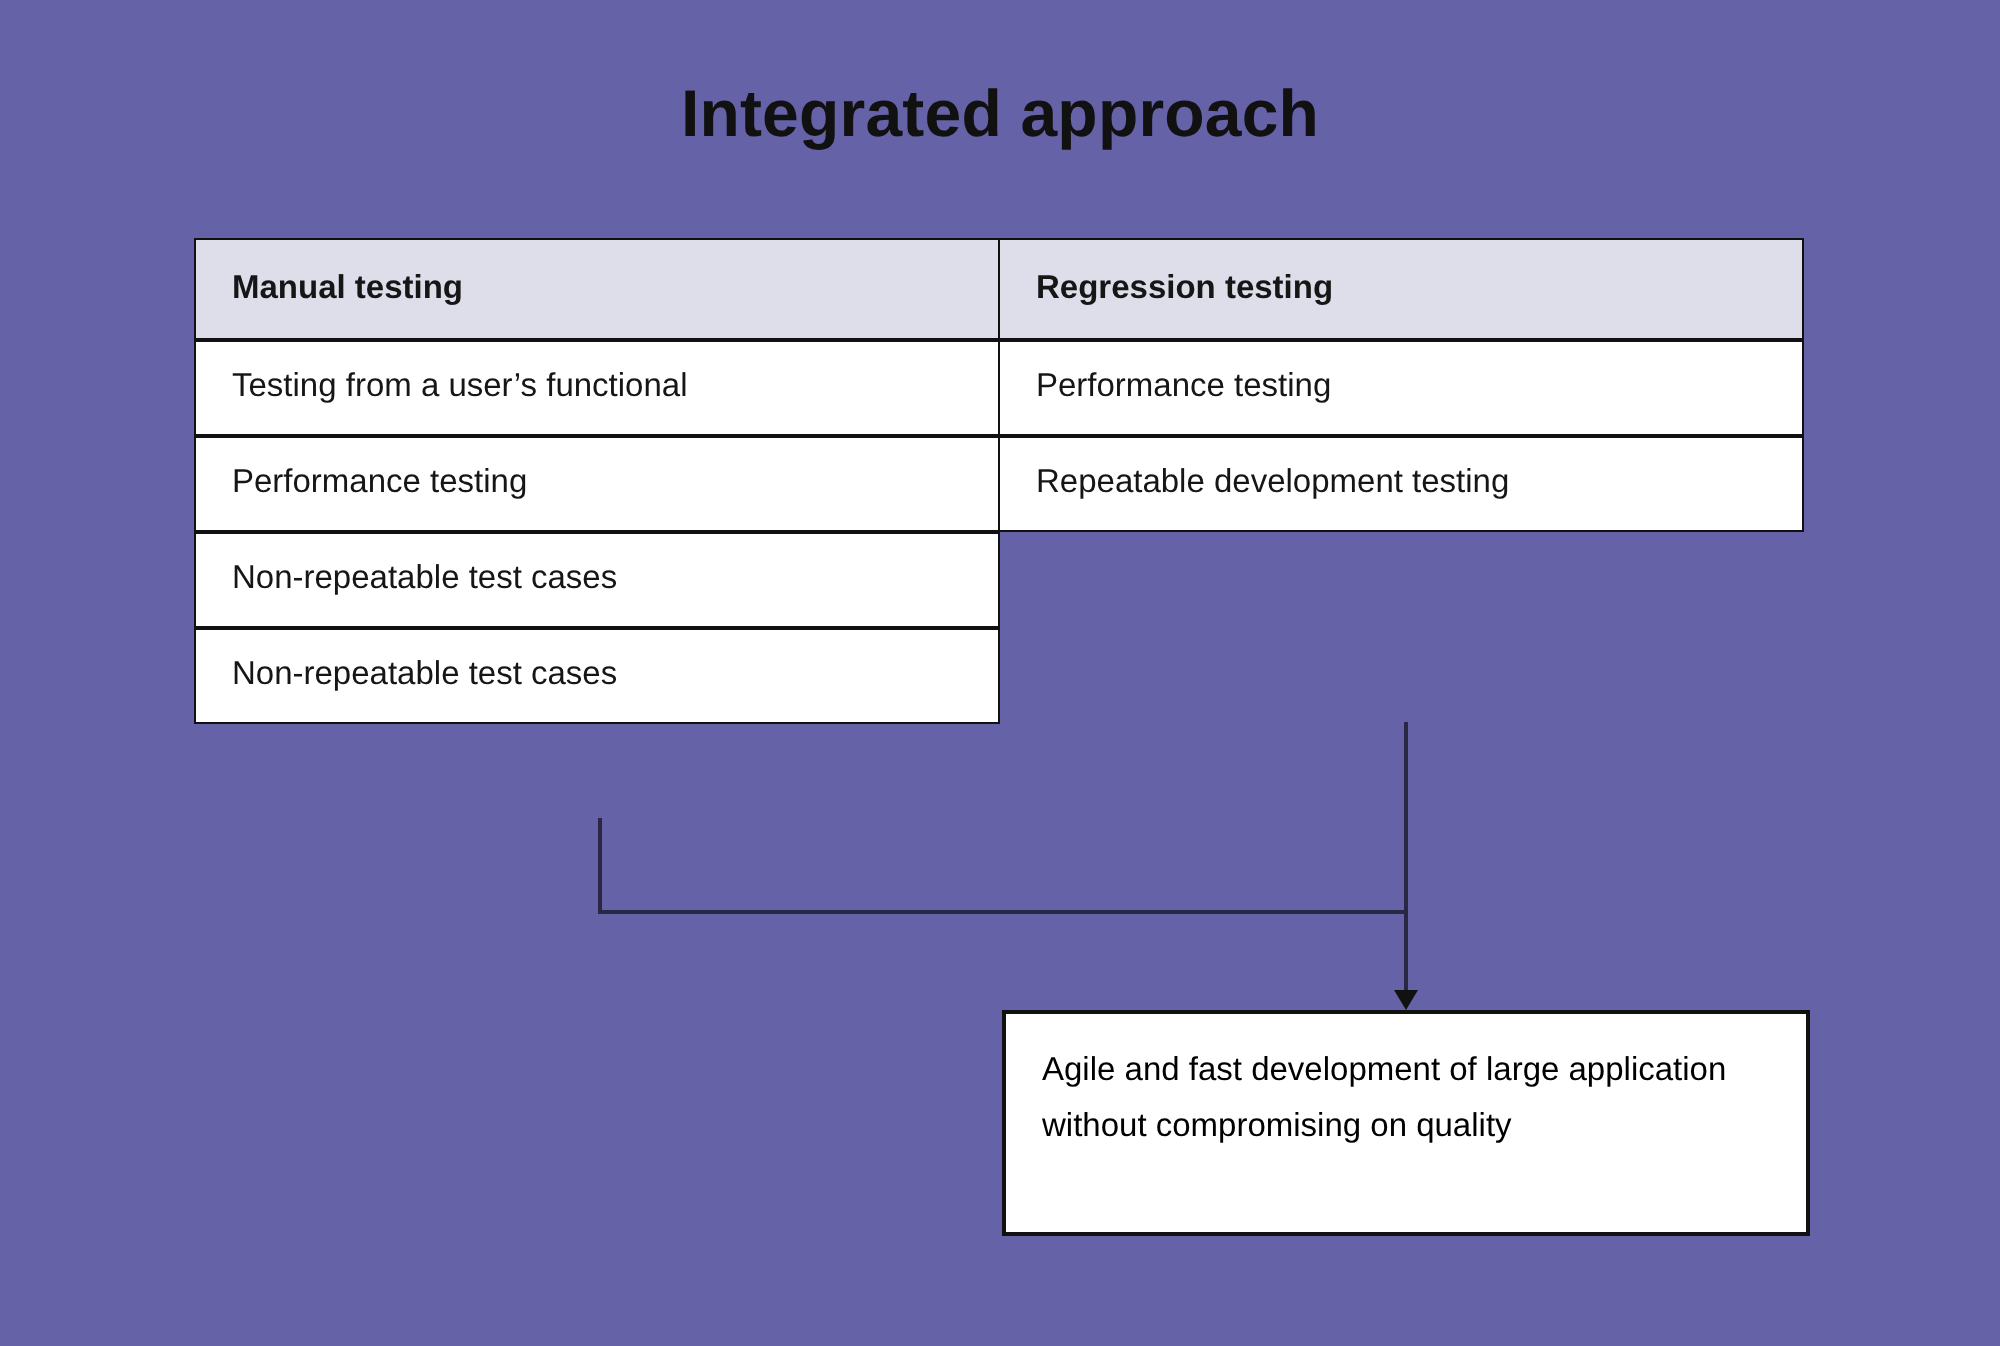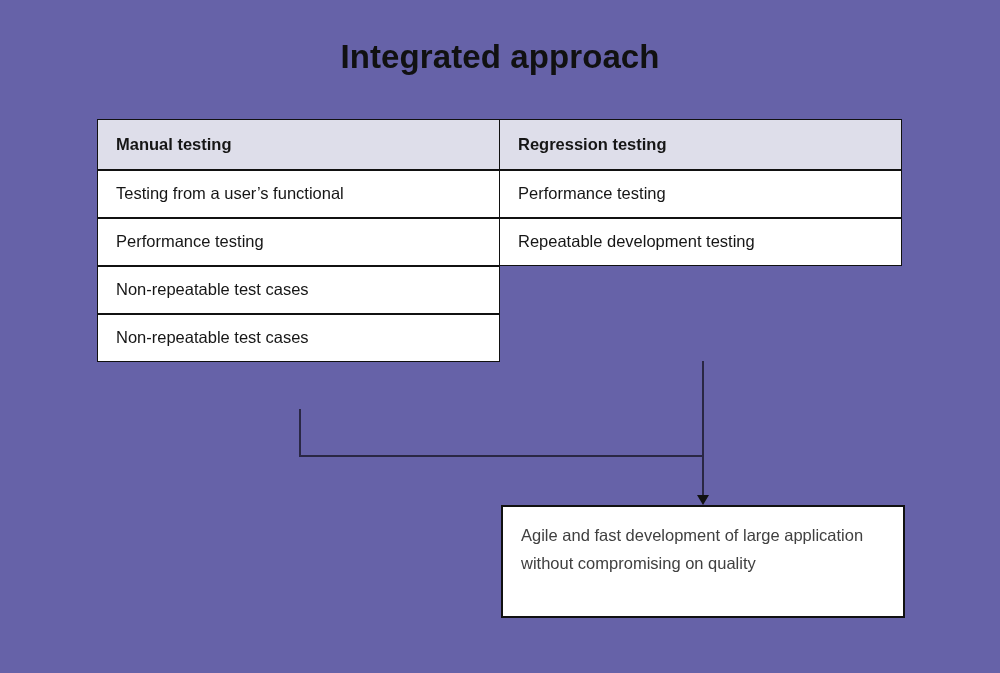--- a/index.html
+++ b/index.html
@@ -113,21 +113,21 @@
     left: 501px;
     top: 505px;
     width: 404px;
     height: 113px;
     box-sizing: border-box;
     background: #ffffff;
     border: 2px solid #111111;
     padding: 15px 20px 0 18px;
     font-size: 16.5px;
     line-height: 1.68;
-    color: #404040;
+    color: #000000;
   }
 </style>
 </head>
 <body>
 
 <div id="canvas">
 
   <div class="title">Integrated approach</div>
 
   <div class="table">

